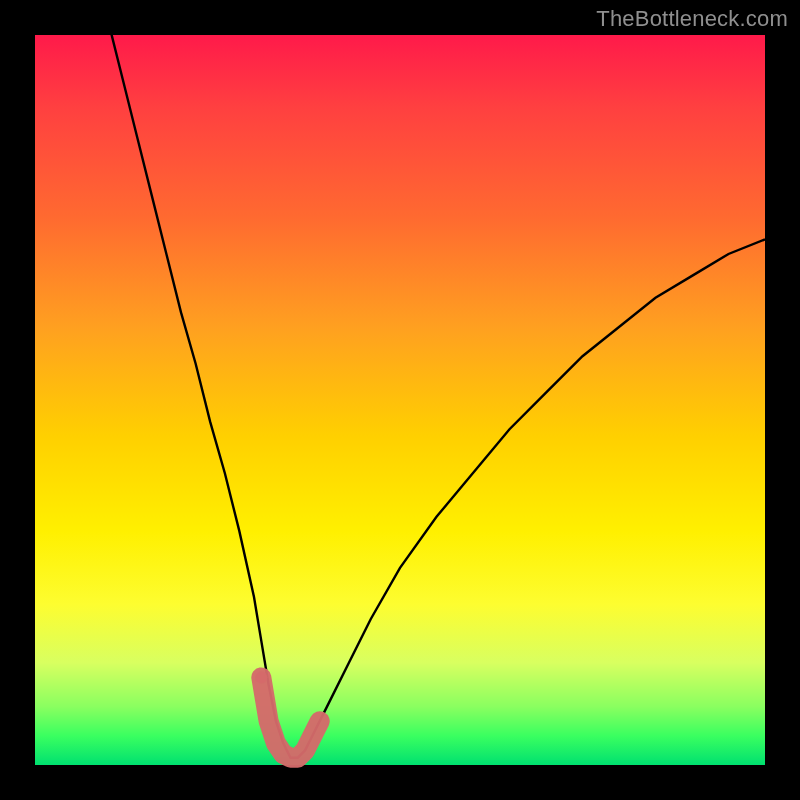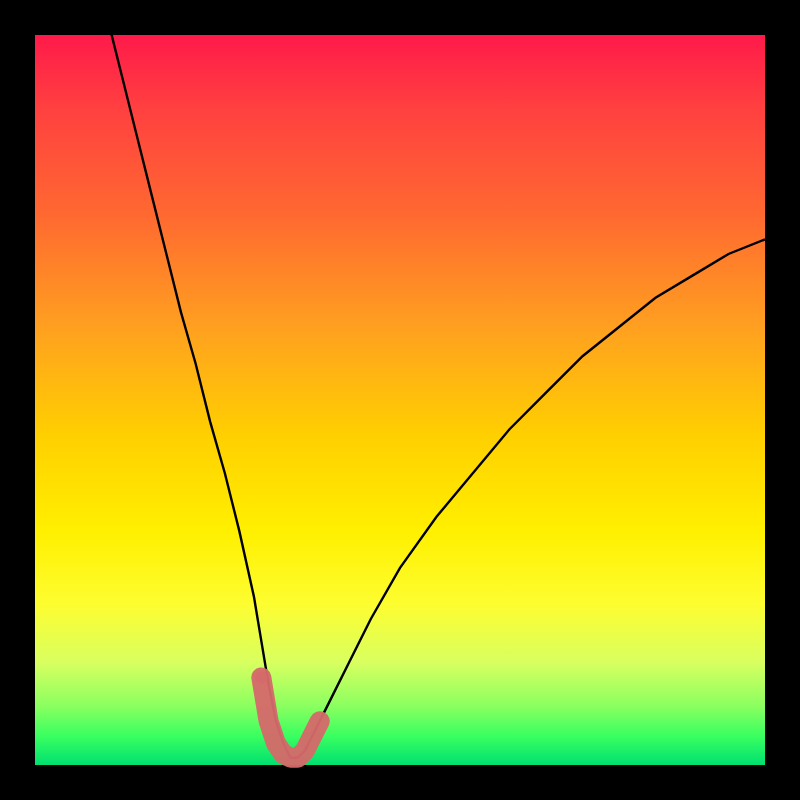--- a/index.html
+++ b/index.html
@@ -56,20 +56,21 @@
     left: 0;
     width: 730px;
     height: 730px;
     overflow: visible;
   }
 </style>
 </head>
 <body>
 
 <div class="frame">
+  <div class="watermark">TheBottleneck.com</div>
   <div class="plot-area">
     <svg class="curve-layer" viewBox="0 0 730 730" preserveAspectRatio="none">
       <path id="main-curve" fill="none" stroke="#000000" stroke-width="2.4" d="M73.0 -14.6 L87.6 43.8 L102.2 102.2 L116.8 160.6 L131.4 219.0 L146.0 277.4 L160.6 328.5 L175.2 386.9 L189.8 438.0 L204.4 496.4 L219.0 562.1 L226.3 605.9 L233.6 649.7 L240.9 686.2 L248.2 708.1 L255.5 722.7 L262.8 722.7 L270.1 715.4 L277.4 700.8 L292.0 671.6 L313.9 627.8 L335.8 584.0 L365.0 532.9 L401.5 481.8 L438.0 438.0 L474.5 394.2 L511.0 357.7 L547.5 321.2 L584.0 292.0 L620.5 262.8 L657.0 240.9 L693.5 219.0 L730.0 204.4"></path>
       <g id="highlight-group">
           <path d="M226.3 642.4 L233.6 686.2 L240.9 708.1 L248.2 719.0 L255.5 722.7 L262.8 722.7 L270.1 715.4 L277.4 700.8 L284.7 686.2" fill="none" stroke="#d46a6a" stroke-width="20" stroke-linecap="round" stroke-linejoin="round" opacity="0.96"></path>
           <circle cx="226.3" cy="642.4" r="6" fill="#d46a6a" opacity="0.96"></circle>
         </g>
     </svg>
   </div>
 </div>

